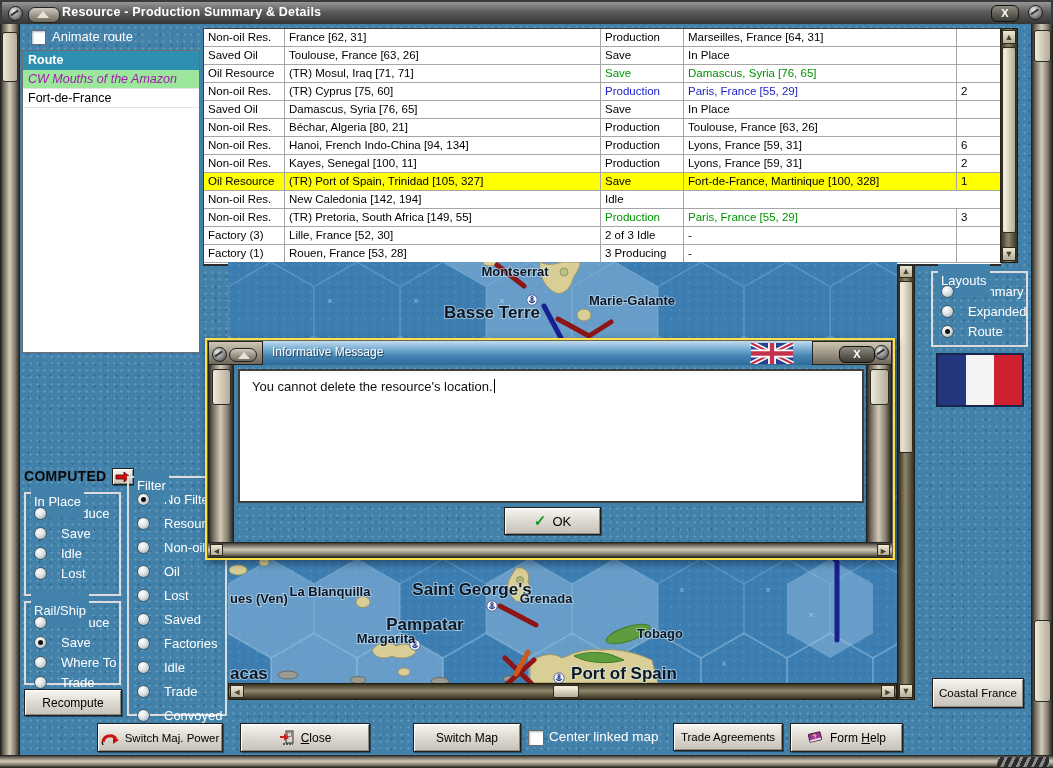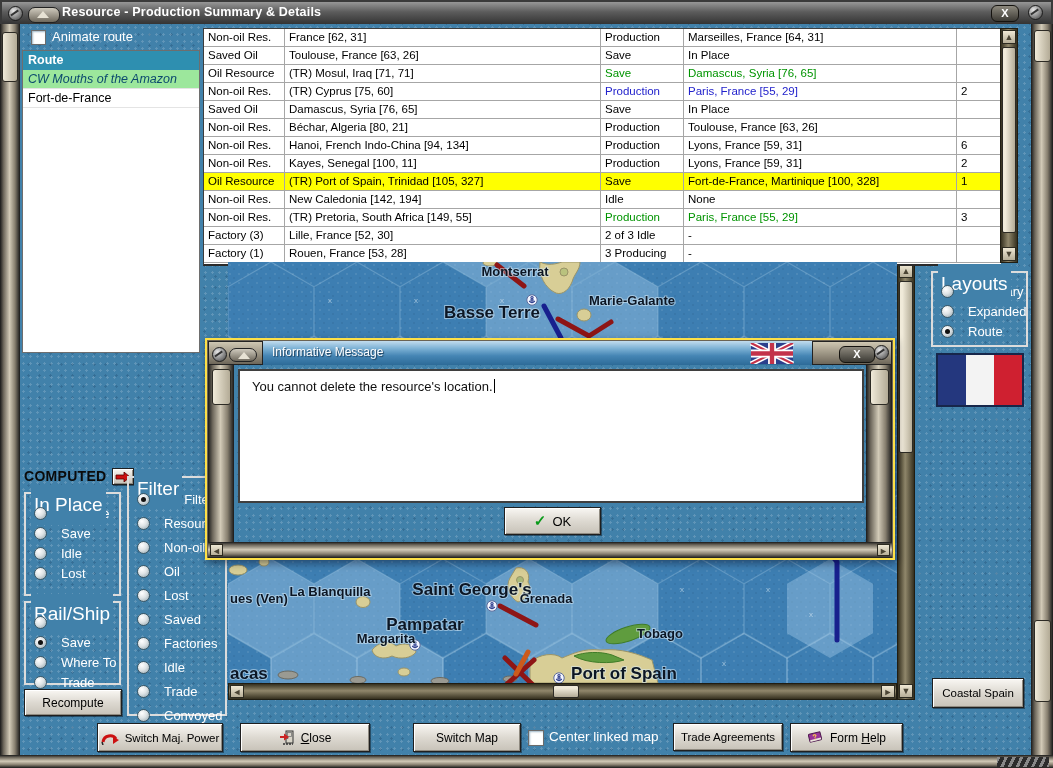--- a/index.html
+++ b/index.html
@@ -31,40 +31,40 @@
                      radial-gradient(rgba(5,25,60,.18) 1px,transparent 1.3px);
     background-size:7px 7px,11px 11px;background-position:0 0,3px 5px;}
   .content{position:absolute;left:20px;top:24px;width:1011px;height:731px;}
   
   .chk{position:absolute;width:13px;height:13px;background:#fff;border:1px solid #6b6b6b;
     box-shadow:inset 1px 1px 2px #9fb8c8;}
   .animate-label{position:absolute;color:#fff;font-size:13px;}
   .listbox{position:absolute;left:2px;top:26px;width:176px;height:301px;background:#fff;border:1px solid #6e6e6e;font-size:12.5px;}
   .list-header{height:19px;background:#2e8fb0;color:#fff;font-weight:bold;padding:2px 0 0 5px;box-sizing:border-box;}
   .route-item{height:19px;padding:2px 0 0 5px;box-sizing:border-box;color:#000;border-bottom:1px solid #e4e4e4;}
-  .route-item.hl{background:#9ce79c;font-style:italic;color:#0c4a6e;}
+  .route-item.hl{background:#9ce79c;font-style:italic;color:#a21caf;}
   
   .res-table{position:absolute;left:183px;top:4px;width:797px;height:235px;background:#fff;
     border-left:1px solid #3c3c3c;border-top:1px solid #3c3c3c;border-bottom:2px solid #2a2a2a;
     font-size:11.5px;color:#000;overflow:hidden;}
   .tr{display:flex;height:18px;line-height:17px;border-bottom:1px solid #a6a6a6;box-sizing:border-box;}
   .td{padding:0 4px;border-right:1px solid #a6a6a6;white-space:nowrap;overflow:hidden;box-sizing:border-box;}
   .col1{width:81px;} .col2{width:316px;} .col3{width:83px;} .col4{width:273px;} .col5{width:42px;border-right:none;}
   .row-hl{background:#ffff00;}
   .c-green{color:#009400;} .c-blue{color:#2222cc;}
   
   .sb-v{position:absolute;background:linear-gradient(90deg,#35301f,#90876b 45%,#35301f);border:1px solid #201d12;box-sizing:border-box;}
   .sb-h{position:absolute;background:linear-gradient(180deg,#35301f,#90876b 45%,#35301f);border:1px solid #201d12;box-sizing:border-box;}
   .sb-btn{position:absolute;background:linear-gradient(180deg,#efe8d4,#b7af98);border:1px solid #2c2a20;
     color:#4a4434;font-size:9px;line-height:13px;text-align:center;box-sizing:border-box;}
   .sb-thumb{position:absolute;background:linear-gradient(90deg,#f0ead9 20%,#b3ab96);border:1px solid #2c2a24;border-radius:2px;box-sizing:border-box;}
   .sb-thumb.h{background:linear-gradient(180deg,#f0ead9 20%,#b3ab96);}
   
   .group{position:absolute;border:2px solid #dcdcdc;box-sizing:border-box;}
-  .group-title{position:absolute;top:-9px;left:5px;background:#4181aa;color:#fff;font-size:19px;padding:9px 3px;white-space:nowrap;}
+  .group-title{position:absolute;top:-9px;left:5px;background:#4181aa;color:#fff;font-size:13px;padding:9px 3px;white-space:nowrap;}
   .radio-row{display:flex;align-items:center;gap:14px;margin:0 0 5px 8px;}
   .radio{width:13px;height:13px;border-radius:50%;flex:0 0 13px;position:relative;
     background:radial-gradient(circle at 35% 30%,#ffffff,#dfe4e6 45%,#8fa3ad 100%);
     border:1px solid #3c5866;box-sizing:border-box;}
   .radio.sel:after{content:"";position:absolute;left:3px;top:3px;width:5px;height:5px;border-radius:50%;background:#111;}
   .radio-label{color:#fff;font-size:13px;white-space:nowrap;}
   
   .btn{position:absolute;background:linear-gradient(180deg,#f9f7f3,#ddd9d1 50%,#c7c2b8);
     border:1px solid #1f1f1f;box-shadow:inset 1px 1px 0 #fff,inset -1px -1px 0 #8f8a80,1px 1px 0 rgba(0,0,0,.4);
     color:#000;font-size:12px;display:flex;align-items:center;justify-content:center;gap:6px;box-sizing:border-box;cursor:default;}
@@ -326,21 +326,20 @@
             <div class="td col1">Oil Resource</div>
             <div class="td col2">(TR) Port of Spain, Trinidad [105, 327]</div>
             <div class="td col3">Save</div>
             <div class="td col4">Fort-de-France, Martinique [100, 328]</div>
             <div class="td col5">1</div>
           </div>
           <div class="tr">
             <div class="td col1">Non-oil Res.</div>
             <div class="td col2">New Caledonia [142, 194]</div>
             <div class="td col3">Idle</div>
-            <div class="td col4">None</div>
             <div class="td col5"></div>
           </div>
           <div class="tr">
             <div class="td col1">Non-oil Res.</div>
             <div class="td col2">(TR) Pretoria, South Africa [149, 55]</div>
             <div class="td col3 c-green">Production</div>
             <div class="td col4 c-green">Paris, France [55, 29]</div>
             <div class="td col5">3</div>
           </div>
           <div class="tr">
@@ -479,21 +478,21 @@
             <span class="radio-label">Trade</span>
           </div>
           <div class="radio-row" style="margin-bottom: 9px;">
             <span class="radio"></span>
             <span class="radio-label">Convoyed</span>
           </div>
         </div>
     </div>
 
     <div class="btn" style="left:912px;top:654px;width:92px;height:30px;font-size:11.5px;">
-      <span>Coastal Spain</span>
+      <span>Coastal France</span>
     </div>
 
     <div class="btn" style="left:77px;top:699px;width:126px;height:29px;font-size:11.5px;">
       <span class="ico">
         <svg width="18" height="14" viewBox="0 0 18 14">
             <path d="M2 11 C3 4, 12 3, 15 8" stroke="#cc1111" stroke-width="3" fill="none"></path>
             <polygon points="12,6 18,9 12,13" fill="#cc1111"></polygon>
             <path d="M1 11 l1 3" stroke="#222" stroke-width="1.5"></path>
           </svg>
       </span>

